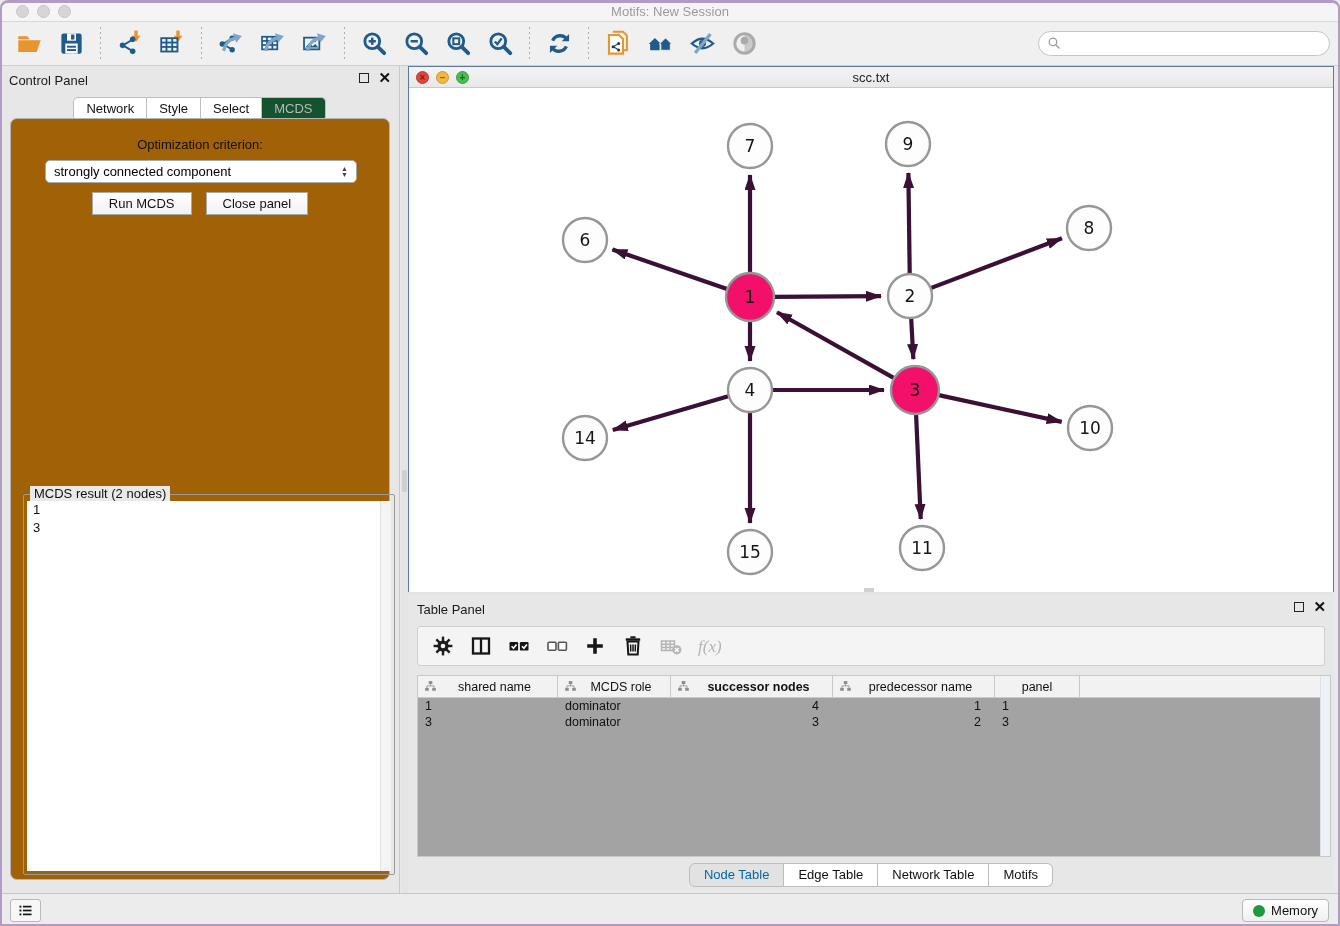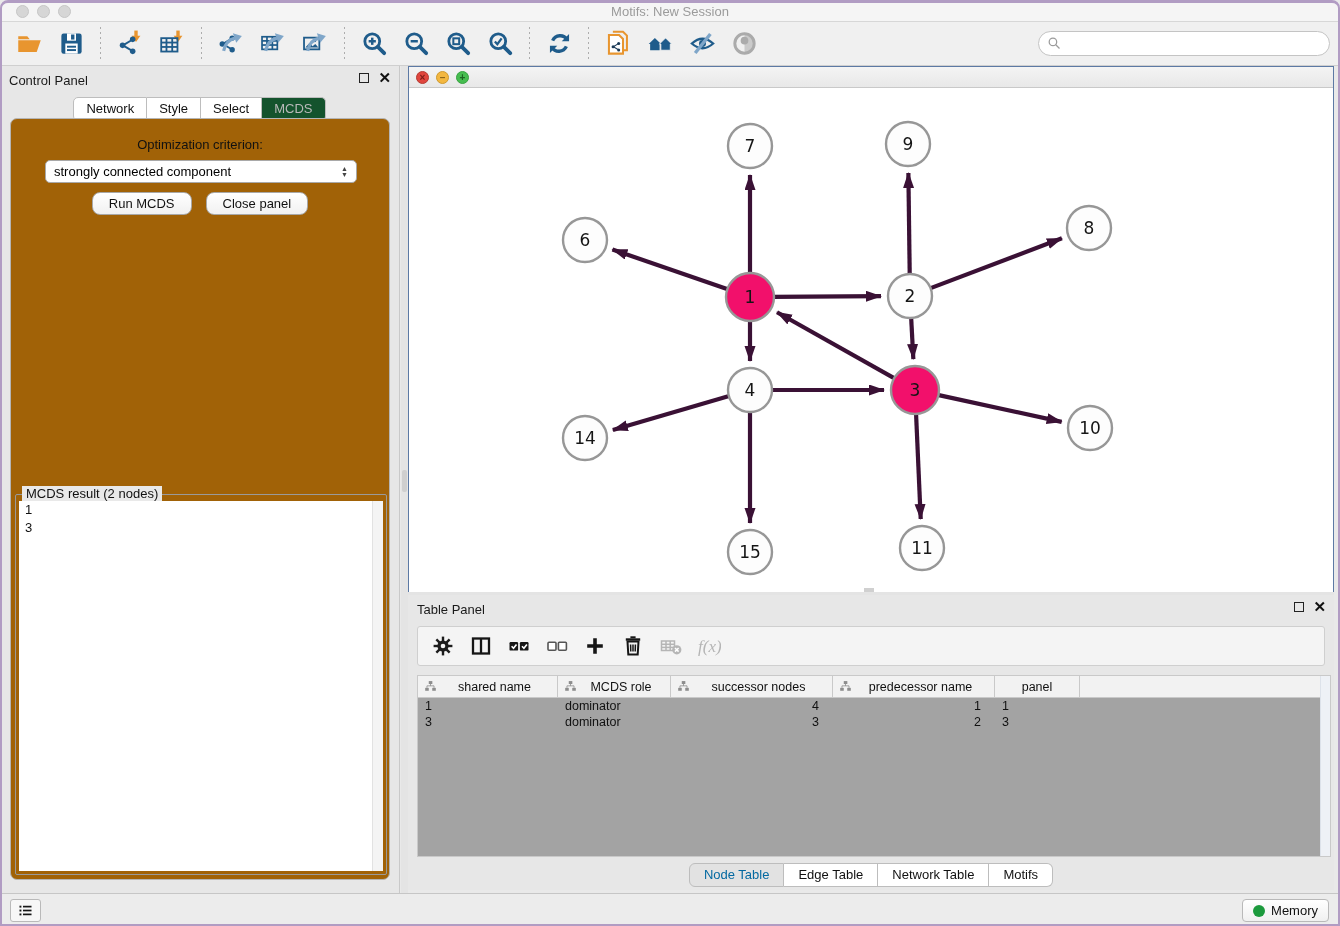--- a/index.html
+++ b/index.html
@@ -32,22 +32,22 @@
   #cp-tabs { position:absolute; left:0; top:31px; width:100%; display:flex; justify-content:center; }
   .cp-tab { font-size:13px; padding:3px 12px 4px; background:#fff; border:1px solid #bdbdbd; border-left:none; color:#111; cursor:pointer; }
   .cp-tab:first-child { border-left:1px solid #bdbdbd; border-radius:5px 0 0 5px; }
   .cp-tab:last-child { border-radius:0 5px 5px 0; }
   .cp-tab.selected { background:#14532d; color:#b9b9b9; }
   #cp-content { position:absolute; left:10px; top:52px; width:380px; height:762px; background:#a16207; border:1px solid #b5b5b5; border-radius:7px; }
   #opt-label { margin-top:18px; text-align:center; font-size:13px; color:#111; }
   #criterion-select { position:absolute; left:34px; top:41px; width:312px; height:23px; background:#fff; border:1px solid #a9a9a9; border-radius:5px; display:flex; align-items:center; padding:0 8px; font-size:13px; cursor:pointer; }
   #criterion-select .spin { margin-left:auto; display:flex; flex-direction:column; line-height:6px; font-size:7px; color:#444; }
   .cp-buttons { position:absolute; left:0; top:73px; width:100%; display:flex; justify-content:center; gap:14px; }
-  .btn { height:23px; background:linear-gradient(#ffffff,#f1f1f1); border:1px solid #a8a8a8; border-radius:8px; font-size:13px; padding:0 16px; color:#111; cursor:pointer; font-family:"Liberation Sans",sans-serif; }
-  #mcds-result { position:absolute; left:4px; top:375px; width:372px; height:381px; border:1px solid #9a9a9a; border-radius:2px; }
+  .btn { height:23px; background:linear-gradient(#ffffff,#f1f1f1); border:1px solid #a8a8a8; border-radius:0; font-size:13px; padding:0 16px; color:#111; cursor:pointer; font-family:"Liberation Sans",sans-serif; }
+  #mcds-result { position:absolute; left:12px; top:375px; width:372px; height:381px; border:1px solid #9a9a9a; border-radius:2px; }
   #mcds-legend { position:absolute; left:6px; top:-9px; background:#e9e9e9; padding:0 4px; font-size:13px; color:#111; }
   #mcds-list { position:absolute; left:3px; top:6px; right:3px; bottom:3px; background:#fff; overflow:hidden; }
   .mcds-line { font-size:13px; color:#111; padding:1px 0 1px 6px; line-height:16px; }
   #mcds-scroll { position:absolute; right:0px; top:0px; width:11px; height:100%; background:#f4f4f4; border-left:1px solid #e2e2e2; }
 
   
   #v-splitter { position:absolute; left:401px; top:66px; width:7px; height:827px; background:#e4e4e4; }
   #v-splitter .grip { position:absolute; left:1px; top:404px; width:5px; height:22px; background:#cfcfcf; border-radius:2px; }
 
   
@@ -330,20 +330,21 @@
     <div class="grip"></div>
   </div>
 
 <div id="network-frame">
   <div id="net-titlebar">
     <div class="net-lights">
       <span class="nlight nl-close">×</span>
       <span class="nlight nl-min">–</span>
       <span class="nlight nl-max">+</span>
     </div>
+    <div id="net-title">scc.txt</div>
   </div>
   <div id="graph-canvas"><svg width="924" height="504" viewBox="0 0 924 504">
         <defs>
           <marker id="arrowhead" markerUnits="userSpaceOnUse" markerWidth="18" markerHeight="14" refX="15" refY="5.5" orient="auto">
             <polygon points="0,0 16,5.5 0,11" fill="#3A1135"></polygon>
           </marker>
         </defs>
         <line x1="341" y1="187" x2="341" y2="87" stroke="#3A1135" stroke-width="4.2" marker-end="url(#arrowhead)"></line>
         <line x1="320.2058154797033" y1="201.81655443844295" x2="203.41051595857292" y2="161.46908733114336" stroke="#3A1135" stroke-width="4.2" marker-end="url(#arrowhead)"></line>
         <line x1="362.9995703250881" y1="208.8625026854682" x2="472.0005663896566" y2="208.18124646006464" stroke="#3A1135" stroke-width="4.2" marker-end="url(#arrowhead)"></line>
@@ -509,21 +510,21 @@
               <rect x="8.8" y="2" width="6.6" height="5.4"></rect>
               <rect x="2.2" y="14.5" width="6.6" height="5.4"></rect>
               <rect x="15.2" y="14.5" width="6.6" height="5.4"></rect>
             </g>
             <g stroke="#8d8d8d" stroke-width="1.5" fill="none">
               <path d="M12 7.4v3.4M5.5 14.5v-3.7h13v3.7"></path>
             </g>
           </svg>
           <span style="padding-left: 14px;">MCDS role</span>
         </div>
-        <div class="th-cell" style="width: 162px;">
+        <div class="th-cell" style="width: 162px; font-weight: bold;">
           <svg viewBox="0 0 24 24">
             <g fill="#8d8d8d">
               <rect x="8.8" y="2" width="6.6" height="5.4"></rect>
               <rect x="2.2" y="14.5" width="6.6" height="5.4"></rect>
               <rect x="15.2" y="14.5" width="6.6" height="5.4"></rect>
             </g>
             <g stroke="#8d8d8d" stroke-width="1.5" fill="none">
               <path d="M12 7.4v3.4M5.5 14.5v-3.7h13v3.7"></path>
             </g>
           </svg>

